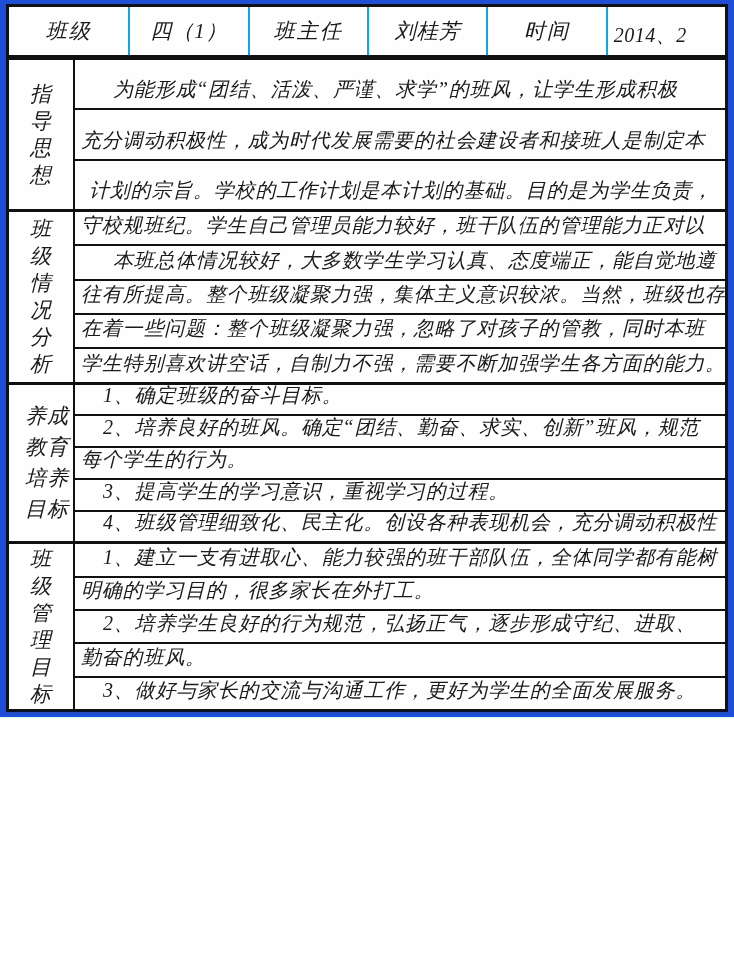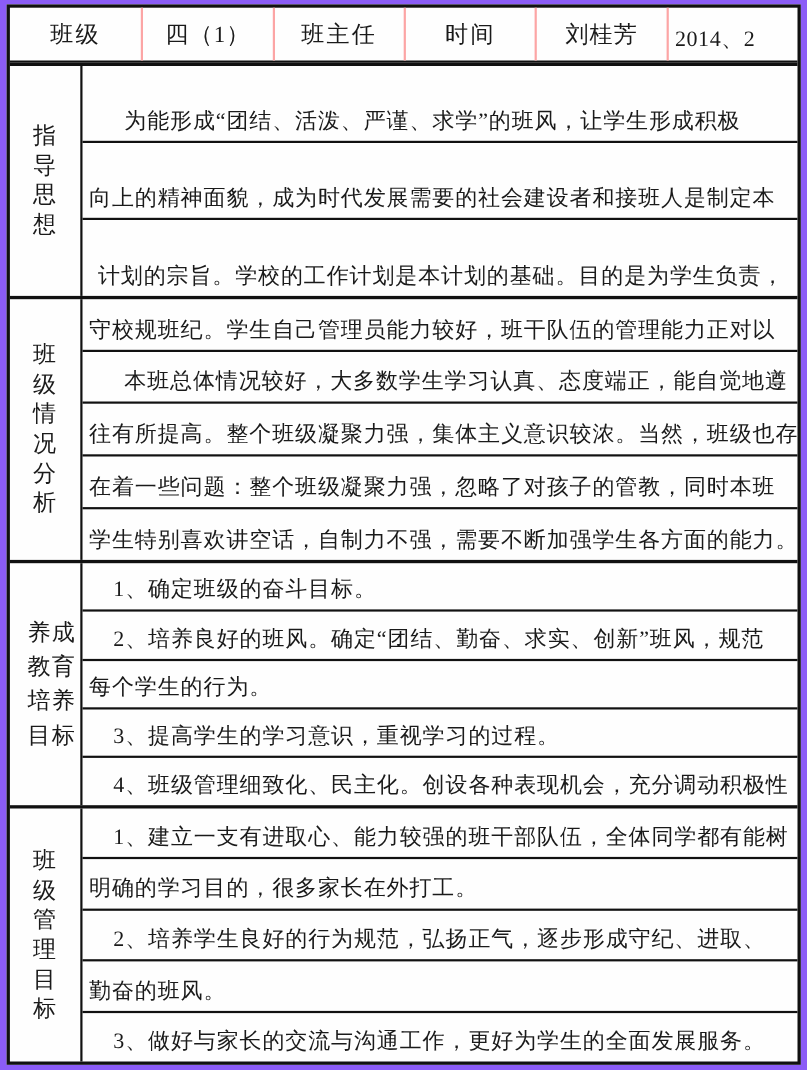--- a/index.html
+++ b/index.html
@@ -4,39 +4,40 @@
 <style>
   * { margin:0; padding:0; box-sizing:border-box; }
   html,body { background:#ffffff; }
   body {
     width:734px; height:973px;
     font-family:"Liberation Serif","DejaVu Serif",serif;
     color:#1a1a1a;
     overflow:hidden;
   }
   .sheet {
-    width:734px; height:973px;
-    background:#8b5cf6;
+    width:734px; height:717px;
+    background:#1d4ed8;
     padding:4px 6px 5px 6px;
+    font-style:italic;
   }
   .plan-table {
     width:100%; height:100%;
     border:3px solid #111;
     display:flex; flex-direction:column;
     background:#fefefe;
   }
   
   .header-row {
     height:50px; flex:0 0 50px;
     display:grid;
     grid-template-columns:repeat(6,1fr);
     border-bottom:2px solid #111;
   }
   .hcell {
-    border-left:2px solid #fca5a5;
+    border-left:2px solid #0ea5e9;
     display:flex; align-items:center; justify-content:center;
     font-size:21px; letter-spacing:2px;
     white-space:nowrap; overflow:hidden;
   }
   .hcell:first-child { border-left:none; }
   .hcell--value { letter-spacing:1px; }
   .hcell--date {
     justify-content:flex-start; align-items:flex-end;
     padding:0 2px 6px 6px;
     font-size:20px; letter-spacing:0.5px;
@@ -78,35 +79,35 @@
 </head>
 <body>
 
 <div class="sheet">
   <div class="plan-table">
 
     <div class="header-row">
       <div class="hcell">班级</div>
       <div class="hcell hcell--value">四（1）</div>
       <div class="hcell">班主任</div>
+      <div class="hcell hcell--value">刘桂芳</div>
       <div class="hcell">时间</div>
-      <div class="hcell hcell--value">刘桂芳</div>
       <div class="hcell hcell--date">2014、2</div>
     </div>
 
     <div class="section" style="flex:211 1 0;">
       <div class="label-cell">
         <span>指</span>
         <span>导</span>
         <span>思</span>
         <span>想</span>
       </div>
       <div class="content">
         <div class="line indent-para">为能形成“团结、活泼、严谨、求学”的班风，让学生形成积极</div>
-        <div class="line">向上的精神面貌，成为时代发展需要的社会建设者和接班人是制定本</div>
+        <div class="line">充分调动积极性，成为时代发展需要的社会建设者和接班人是制定本</div>
         <div class="line indent-sm">计划的宗旨。学校的工作计划是本计划的基础。目的是为学生负责，</div>
       </div>
     </div>
 
     <div class="section" style="flex:240 1 0;">
       <div class="label-cell">
         <span>班</span>
         <span>级</span>
         <span>情</span>
         <span>况</span>

